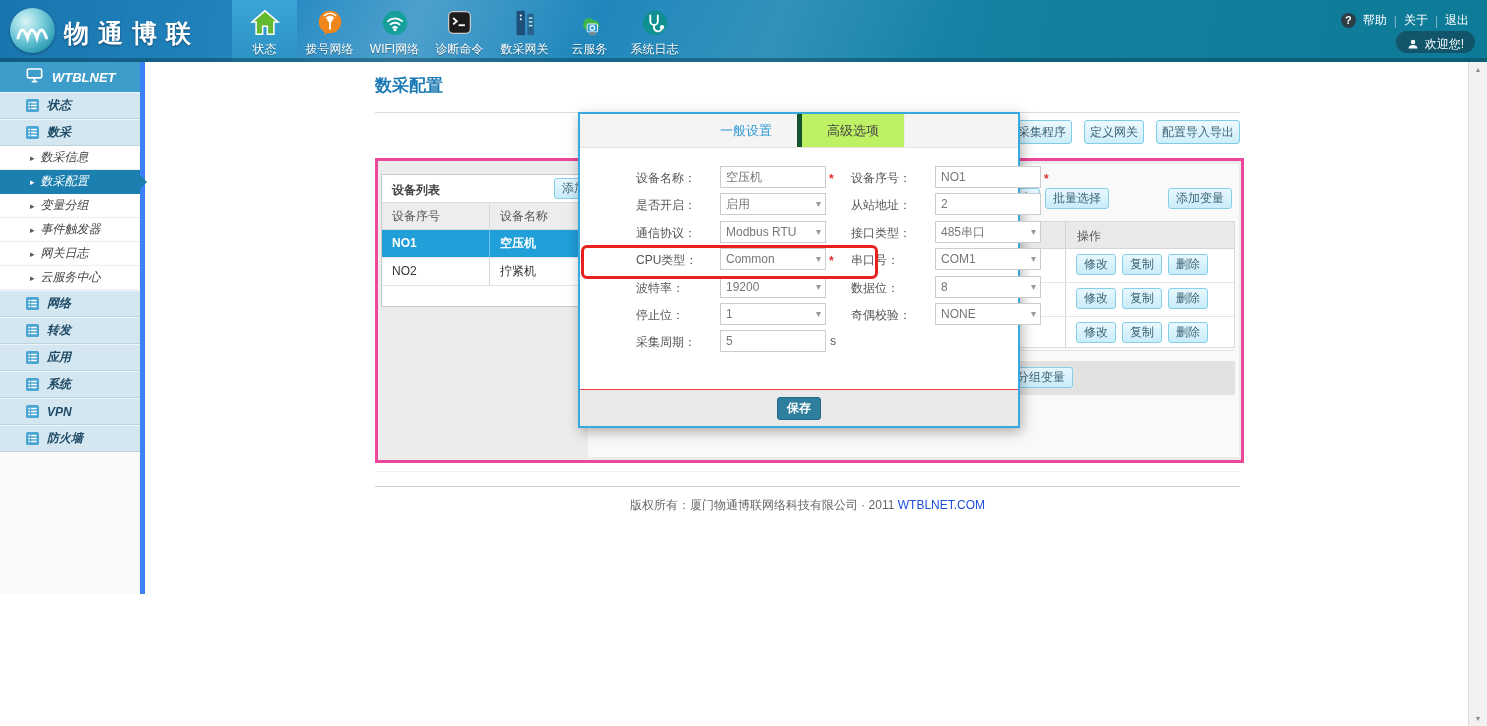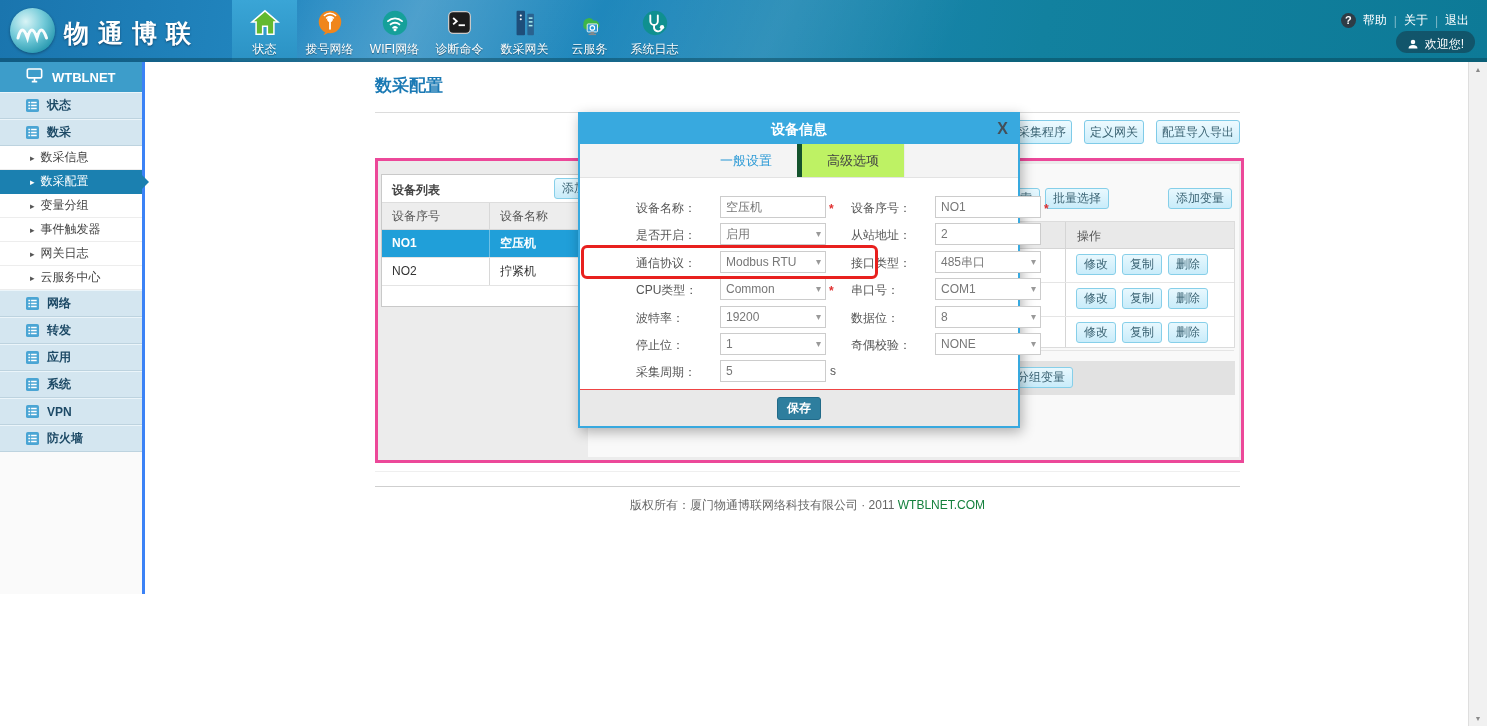--- a/index.html
+++ b/index.html
@@ -21,21 +21,21 @@
   .nicon{height:37px;display:flex;align-items:center;}
   .nlabel{color:#fff;font-size:12px;text-shadow:0 1px 1px rgba(0,0,0,.4);white-space:nowrap;}
   .top-links{position:absolute;right:18px;top:12px;display:flex;gap:7px;align-items:center;color:#fff;font-size:12px;}
   .top-links .sep{opacity:.45;}
   .tlink{cursor:pointer;}
   .qicon{width:15px;height:15px;border-radius:50%;background:#2e3c46;color:#fff;font-size:11px;
     text-align:center;line-height:15px;font-weight:bold;}
   .welcome{position:absolute;right:12px;top:31px;height:22px;padding:0 11px;border-radius:12px;
     background:rgba(22,48,62,.5);color:#fff;font-size:12px;display:flex;align-items:flex-end;gap:6px;cursor:pointer;}
   
-  .sidebar{position:absolute;left:0;top:62px;width:145px;height:532px;background:#fafafa;border-right:3px solid #3b82f6;box-sizing:border-box;}
+  .sidebar{position:absolute;left:0;top:62px;width:145px;height:532px;background:#fafafa;border-right:5px solid #3b82f6;box-sizing:border-box;font-style:italic;}
   .sb-header{height:30px;background:#3d9dca;color:#fff;font-weight:bold;font-size:13px;
     display:flex;align-items:center;gap:9px;padding-left:26px;}
   .sb-item{height:27px;background:#d4e6f0;border-top:1px solid #ebf5fa;border-bottom:1px solid #bdd3df;
     display:flex;align-items:center;gap:8px;padding-left:26px;font-size:12px;font-weight:bold;color:#1d4a66;cursor:pointer;box-sizing:border-box;}
   .sb-sub{height:24px;background:#fff;border-bottom:1px solid #ededed;display:flex;align-items:center;gap:6px;
     padding-left:30px;font-size:12px;color:#444;cursor:pointer;box-sizing:border-box;}
   .sb-sub .tri{font-size:9px;color:#555;}
   .sb-sub.selected{background:#1b80b0;color:#fff;position:relative;border-bottom:1px solid #1b80b0;}
   .sb-sub.selected .tri{color:#fff;}
   .sb-sub.selected::after{content:"";position:absolute;right:-7px;top:50%;margin-top:-7px;
@@ -69,21 +69,21 @@
   .vt-head{height:26px;background:#e9e9e9;border-bottom:1px solid #d5d5d5;position:relative;font-size:12px;color:#555;}
   .vt-head .ops-label{position:absolute;left:487px;top:6px;}
   .vt-divider{position:absolute;left:475px;top:0;bottom:0;border-left:1px solid #d5d5d5;}
   .vt-row{height:33px;border-bottom:1px solid #e5e5e5;position:relative;}
   .vt-row .acts{position:absolute;left:486px;top:5px;display:flex;gap:6px;}
   .gray-bar{position:absolute;left:211px;top:200px;width:646px;height:34px;background:#e2e2e2;}
   .grp-btn{position:absolute;left:420px;top:6px;}
   .hr2{position:absolute;left:375px;top:471px;width:865px;border-top:1px solid #efefef;}
   .hr3{position:absolute;left:375px;top:486px;width:865px;border-top:1px solid #cfcfcf;}
   .copyright{position:absolute;left:375px;top:497px;width:865px;text-align:center;font-size:12px;color:#666;}
-  .copyright a{color:#15803d;text-decoration:none;cursor:pointer;}
+  .copyright a{color:#1d4ed8;text-decoration:none;cursor:pointer;}
   
   .modal{position:absolute;left:578px;top:112px;width:438px;height:312px;background:#fff;
     border:2px solid #38a9df;box-shadow:2px 4px 12px rgba(0,0,0,.30);z-index:40;box-sizing:content-box;}
   .m-title{height:30px;background:#38a9df;position:relative;text-align:center;color:#fff;font-weight:bold;font-size:14px;line-height:30px;}
   .m-close{position:absolute;right:10px;top:0;color:#44505a;font-weight:bold;font-size:16px;line-height:30px;cursor:pointer;}
   .m-tabs{height:33px;background:#f4f4f4;border-bottom:1px solid #e3e3e3;display:flex;padding-left:115px;align-items:center;}
   .m-tab{width:102px;text-align:center;line-height:33px;font-size:13px;cursor:pointer;}
   .m-tab.active{color:#2e9bd6;}
   .m-tab.inactive{background:#bef264;color:#444;border-left:5px solid #14532d;border-right:1px solid #ececec;}
   .m-form{position:relative;padding-top:17px;}
@@ -419,24 +419,20 @@
 </div>
 
 <div class="hr2"></div>
 <div class="hr3"></div>
 <div class="copyright">
   <span>版权所有：厦门物通博联网络科技有限公司 · 2011</span>
   <a>WTBLNET.COM</a>
 </div>
 
 <div class="modal">
-  <div class="m-title">
-    <span>设备信息</span>
-    <span class="m-close">X</span>
-  </div>
   <div class="m-tabs">
     <div class="m-tab active">一般设置</div>
     <div class="m-tab inactive">高级选项</div>
   </div>
 
   <div class="m-form">
     <div class="m-row">
       <span class="lab c1l">设备名称：</span>
       <span class="f c1f">空压机</span>
       <span class="req c1r">*</span>

